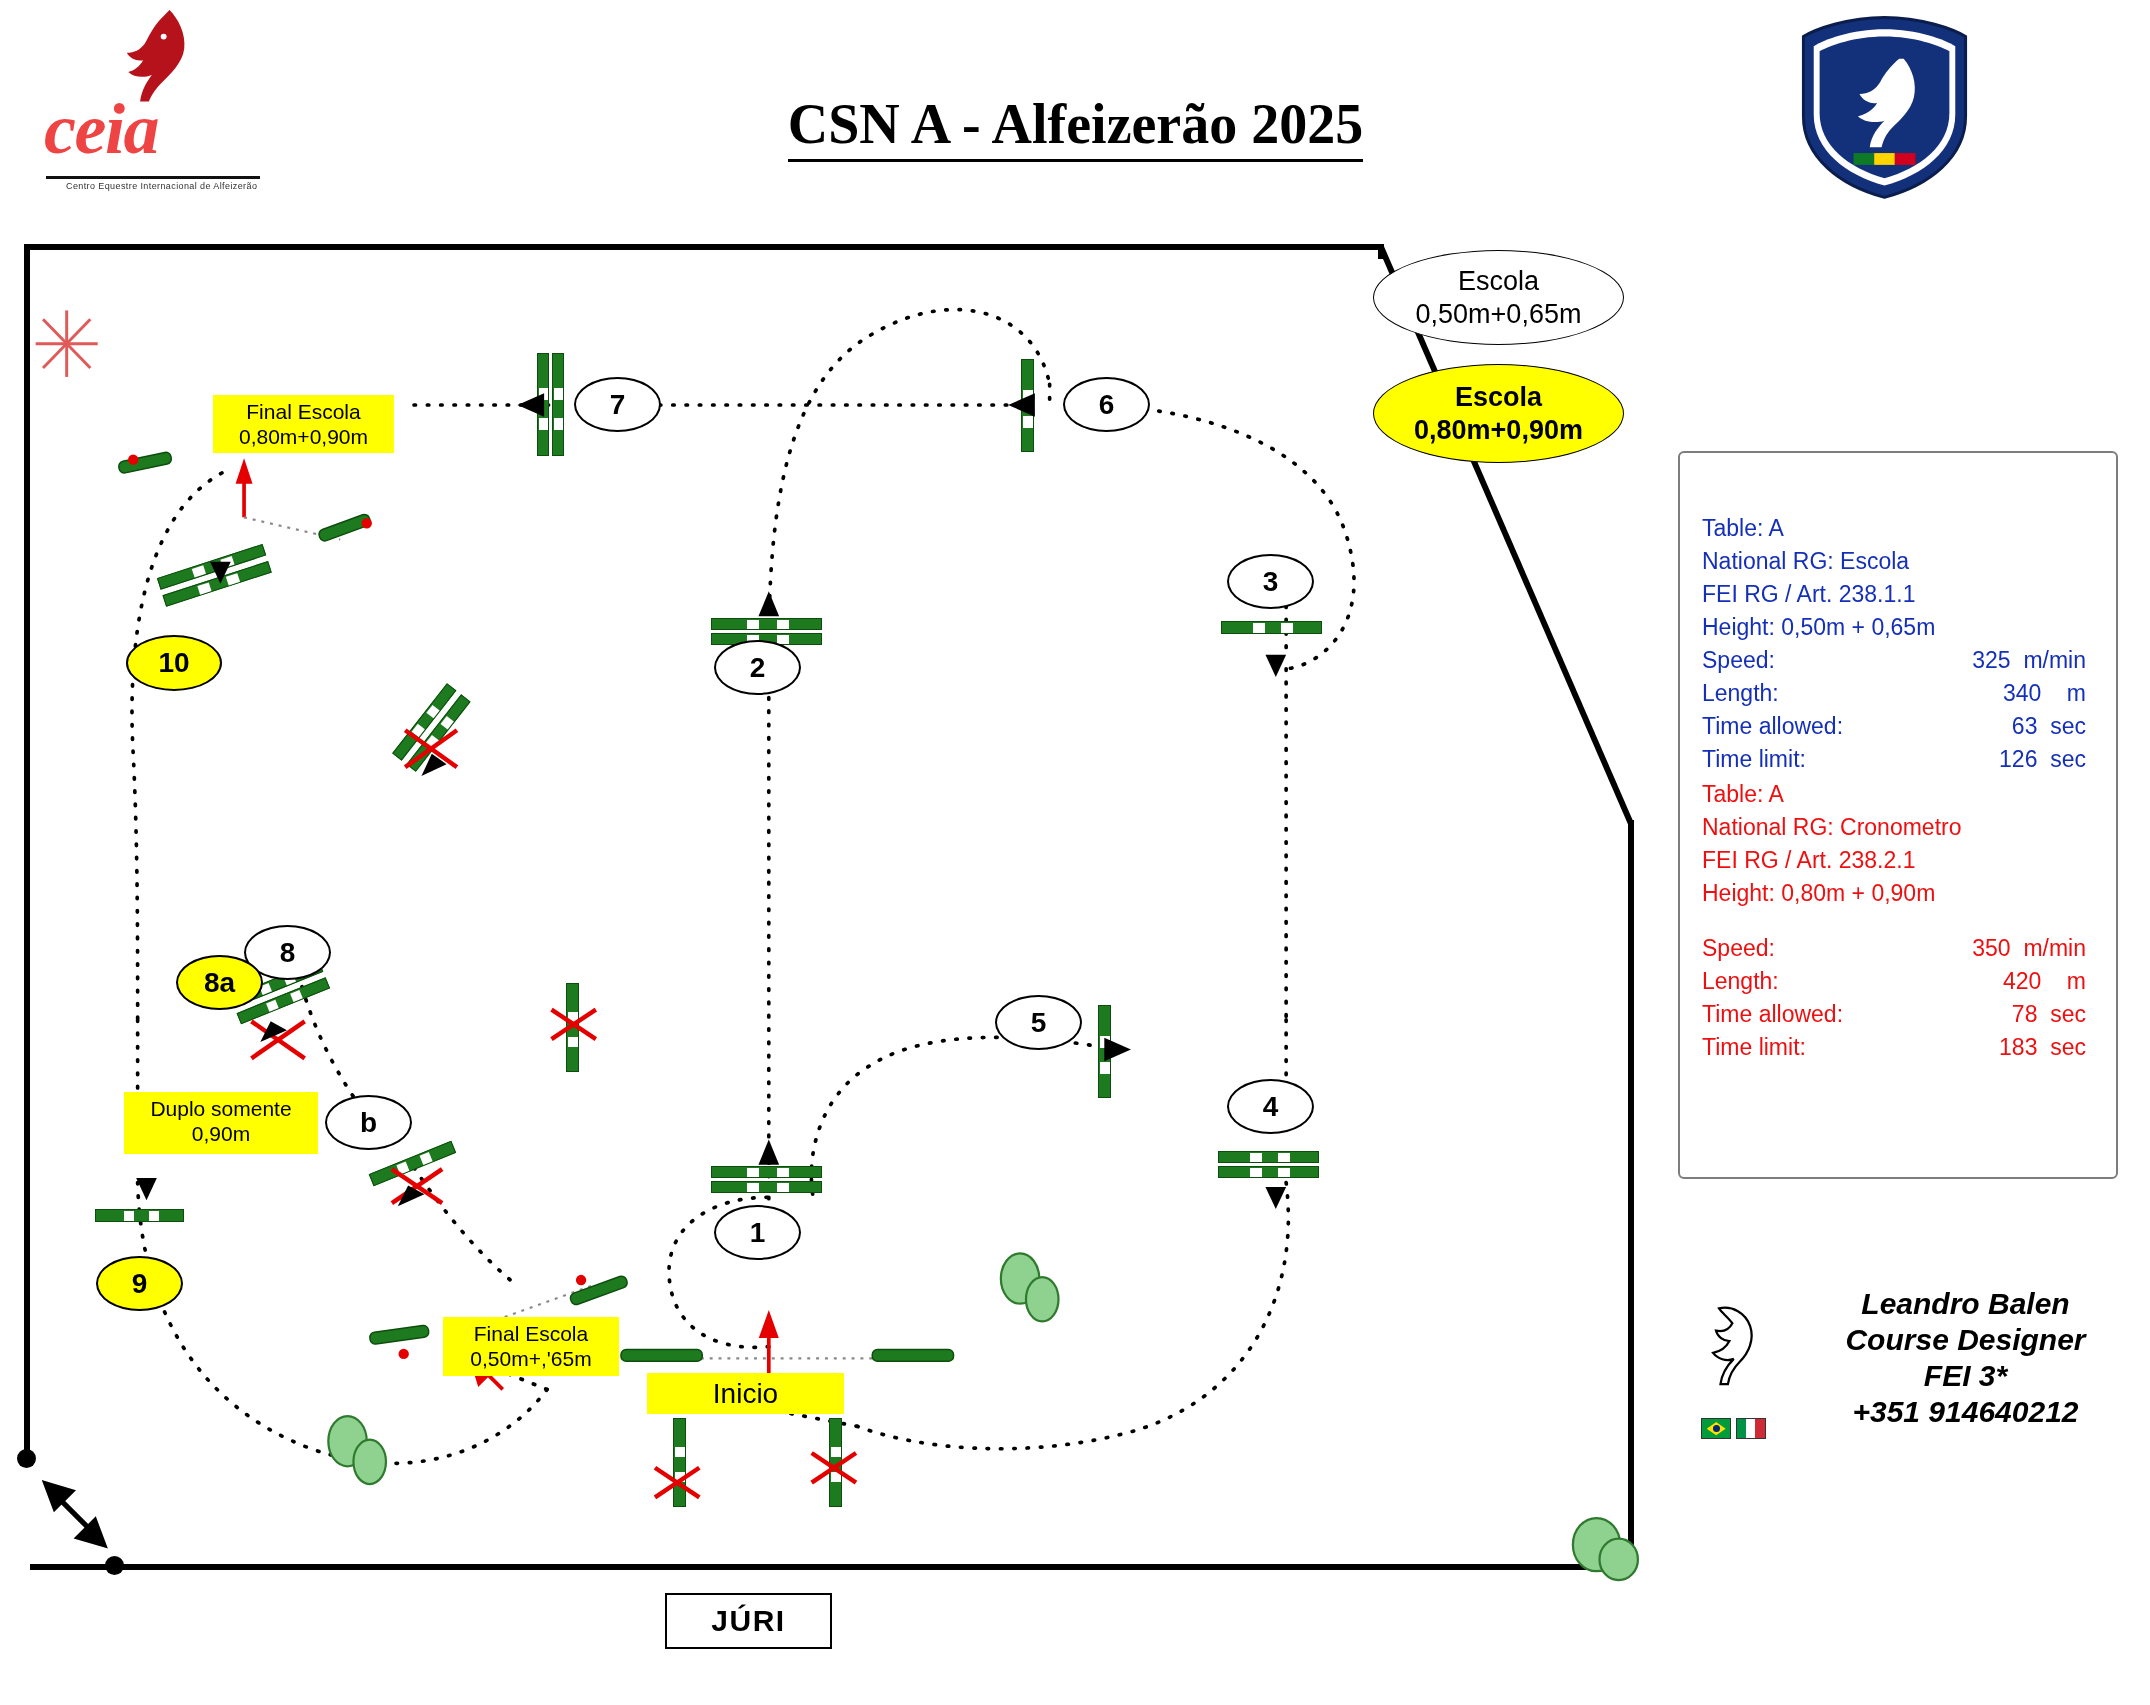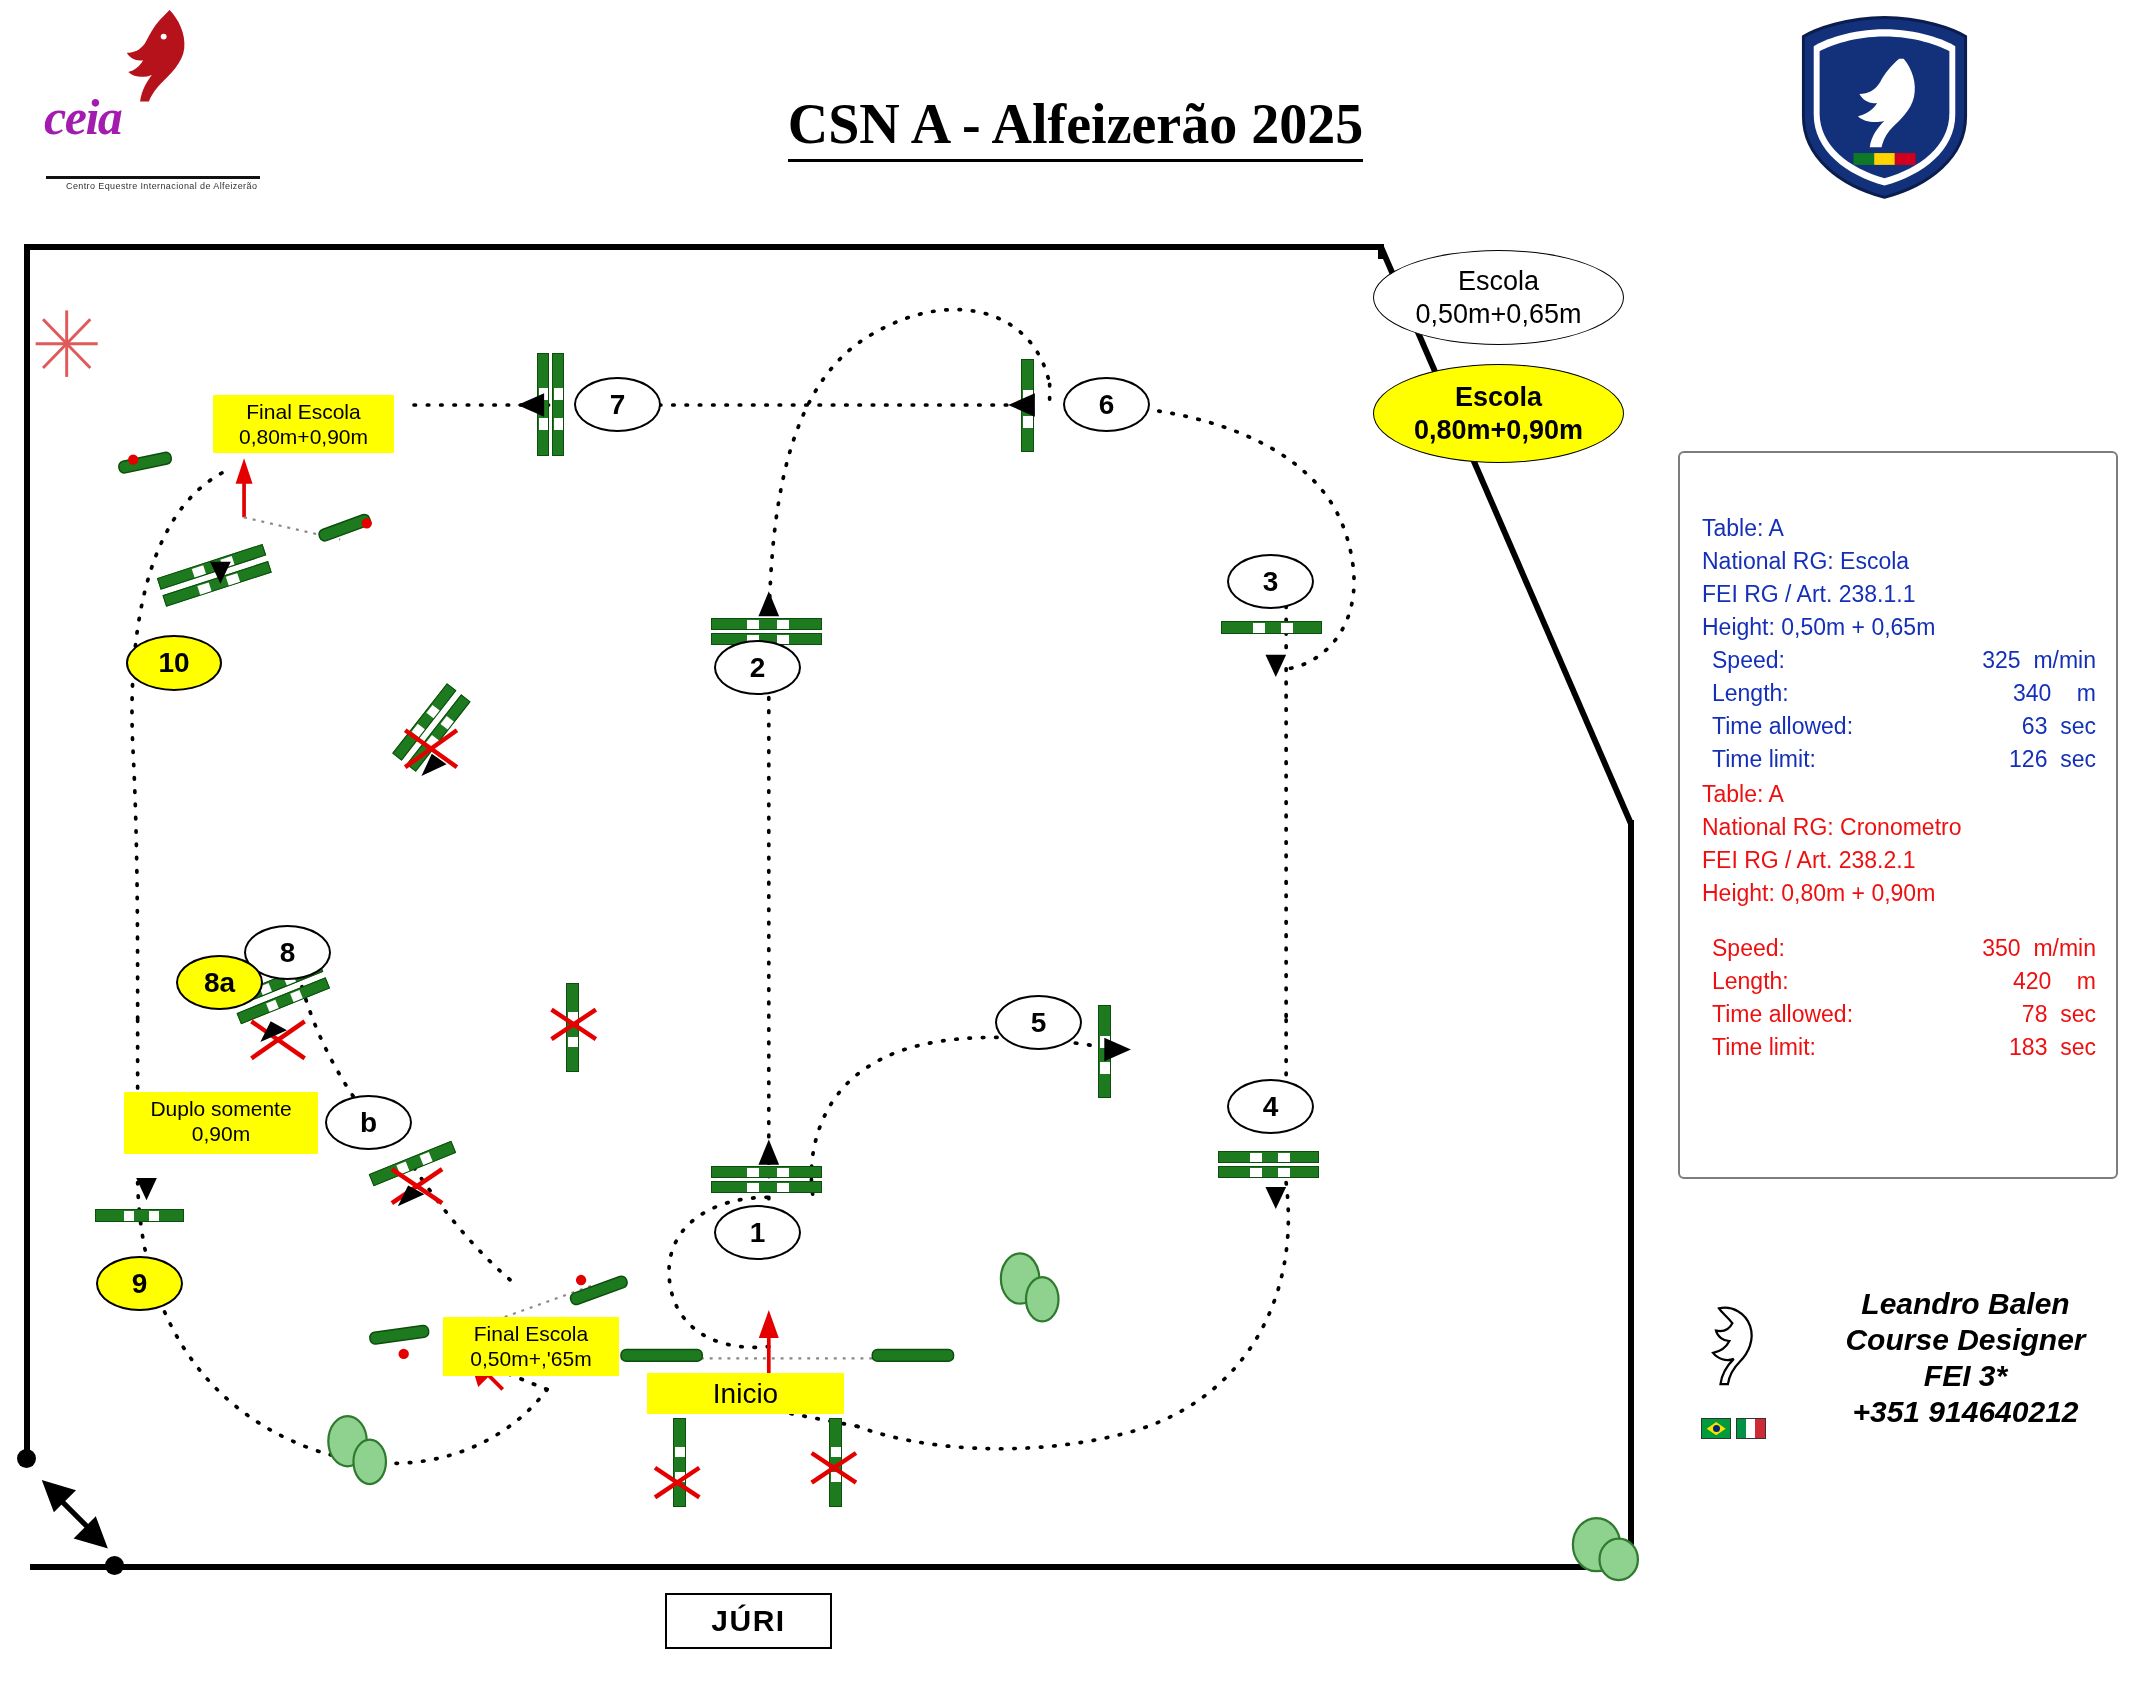--- a/index.html
+++ b/index.html
@@ -2,21 +2,21 @@
 <html style="font-size:12px"><head>
 <meta charset="utf-8">
 <style>
   html,body{margin:0;padding:0;background:#fff;}
   body{font-family:"Liberation Sans", sans-serif;}
   #page{position:relative;width:2151px;height:1705px;background:#fff;overflow:hidden;}
 
   
   #logo-ceia{position:absolute;left:22px;top:7.4px;width:244px;height:196px;}
   #logo-ceia .horse{position:absolute;left:96px;top:0px;width:81px;height:96px;}
-  #logo-ceia .word{position:absolute;left:22px;top:81px;font-family:"Liberation Serif",serif;font-size:50px;font-style:italic;font-weight:bold;color:#a21caf;letter-spacing:-1.5px;text-align:right;}
+  #logo-ceia .word{position:absolute;left:22px;top:81px;font-family:"Liberation Serif",serif;font-size:72px;font-style:italic;font-weight:bold;color:#ef4444;letter-spacing:-1.5px;text-align:right;}
   #logo-ceia .rule{position:absolute;left:24px;top:169px;width:214px;height:2.2px;background:#111;}
   #logo-ceia .sub{position:absolute;left:44px;top:174px;font-size:9px;color:#333;letter-spacing:0.4px;}
 
   #title{position:absolute;left:0;top:92px;width:2151px;text-align:center;font-family:"Liberation Serif",serif;font-size:56px;font-weight:bold;color:#000;}
   #title span{border-bottom:3px solid #000;padding-bottom:4.4px;}
 
   #logo-fep{position:absolute;left:1796px;top:13.3px;width:177px;height:188px;}
 
   
   #arena{position:absolute;left:24px;top:244px;width:1619px;height:1330px;}
@@ -26,21 +26,21 @@
   
   #jury{position:absolute;left:665px;top:1593px;width:163px;height:52px;border:2.2px solid #000;background:#fff;
         display:flex;align-items:center;justify-content:center;font-size:30px;font-weight:bold;letter-spacing:1.5px;color:#000;}
 
   
   #infobox{position:absolute;left:1678px;top:451px;width:436px;height:724px;border:2.2px solid #7d7d7d;border-radius:6px;background:#fff;}
   #infobox .blk{position:absolute;left:22px;font-size:23px;line-height:33px;}
   #infobox .blue{color:#1530b8;}
   #infobox .red{color:#ee1010;}
   .lrow{display:block;white-space:pre;}
-  .lrow .lab{display:inline-block;margin-left:10px;}
+  .lrow .lab{display:inline-block;}
   .lrow .val{display:inline-block;text-align:right;}
 
   
   #designer{position:absolute;left:1685px;top:1286px;width:443px;height:192px;}
   #designer .txt{position:absolute;left:118px;top:0;width:325px;text-align:center;font-size:30px;font-style:italic;font-weight:bold;line-height:36px;color:#000;}
   #designer .horsehead{position:absolute;left:22px;top:15px;width:67px;height:89px;}
   #designer .flags{position:absolute;left:16.3px;top:132px;display:flex;gap:4.4px;}
   .flag{width:28px;height:19px;border:0.7px solid #333;position:relative;overflow:hidden;}
   .flag-br{background:#009b3a;}
   .flag-br .d{position:absolute;left:4.4px;top:3px;width:19px;height:13.3px;background:#ffdf00;transform:skewX(0deg);clip-path:polygon(50% 0,100% 50%,50% 100%,0 50%);}

